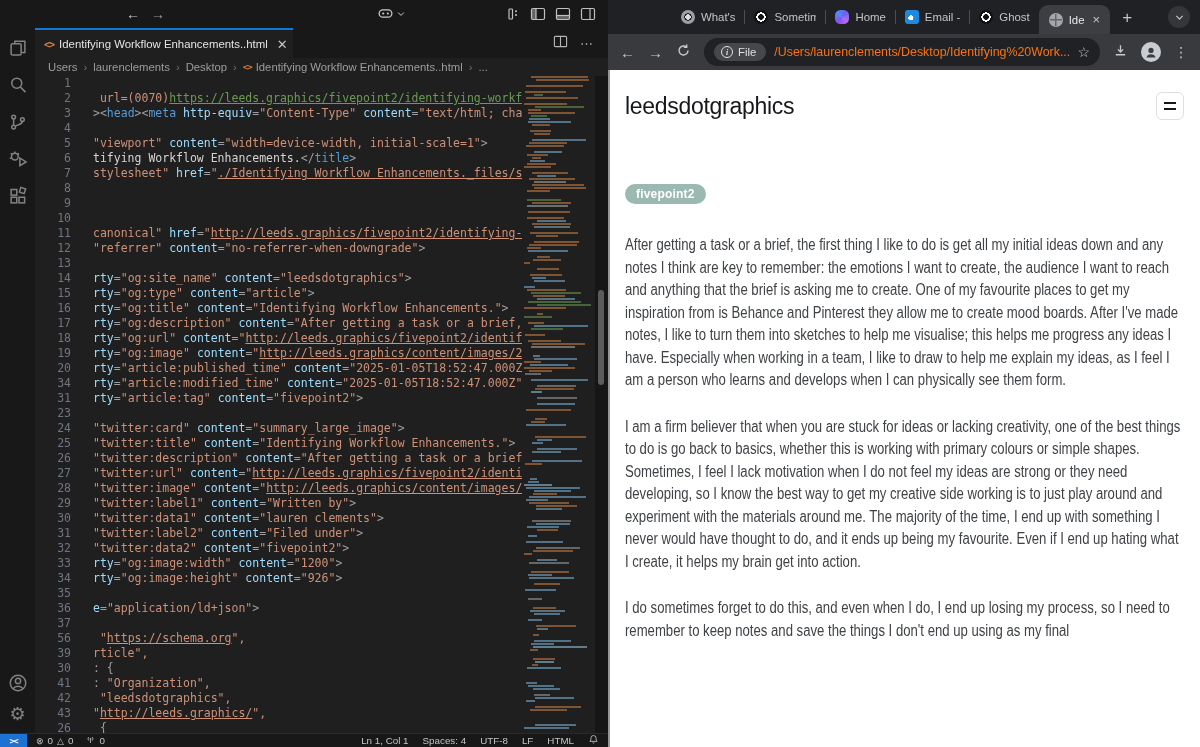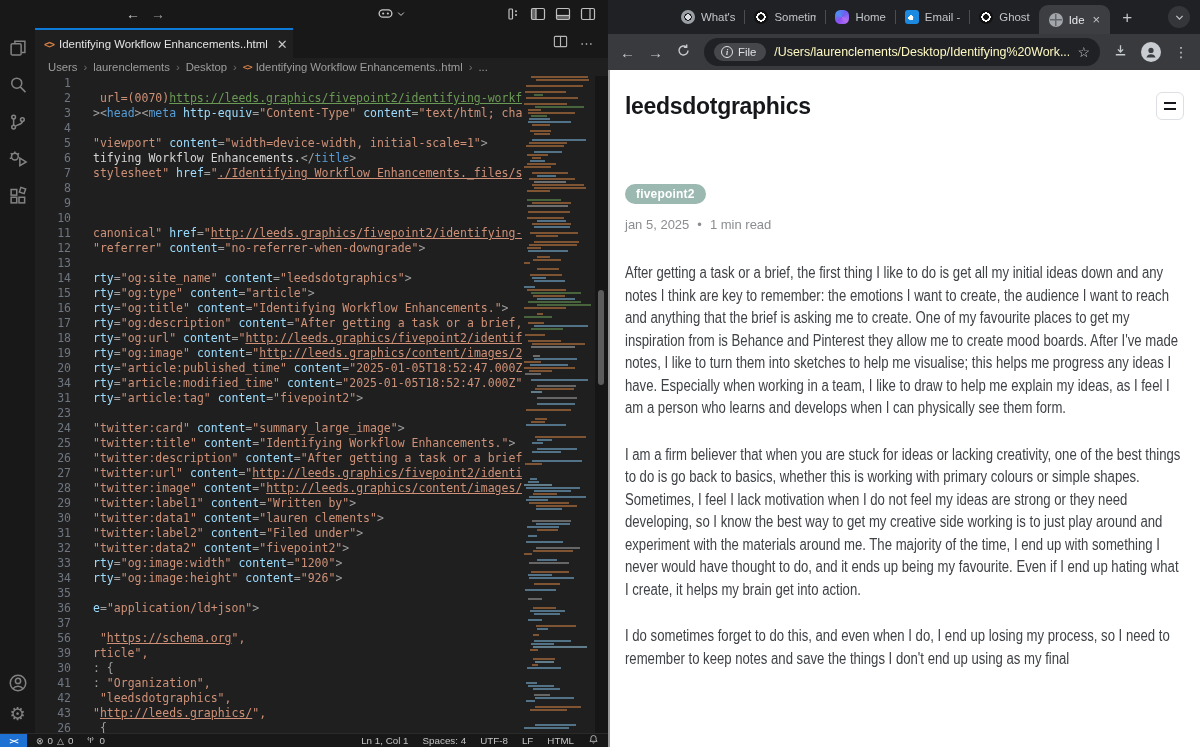--- a/index.html
+++ b/index.html
@@ -66,28 +66,28 @@
 .fav-ghost{background:radial-gradient(circle,#111 0 28%,#fff 30% 46%,#111 48% 100%)}
 .fav-loop{border-radius:38%;background:conic-gradient(from 220deg,#8a4ef0,#4e8ef0,#6d5ff0,#b06ef0,#8a4ef0)}
 .fav-outlook{border-radius:3px;background:radial-gradient(circle at 42% 56%,#fff 0 22%,#1b8ae0 24% 100%);background-color:#0f6cbd}
 .fav-globe{background:linear-gradient(#63666a 0 0) center/12px 1.5px no-repeat,linear-gradient(#63666a 0 0) center/1.5px 12px no-repeat,radial-gradient(circle,#a3a6aa 0 100%)}
 
 .c-toolbar{position:absolute;top:34px;left:0;right:0;height:36px;background:#393a3e;display:flex;align-items:center;padding:0 12px;gap:13px;color:#c7cacd}
 .c-toolbar .arrow{font-size:15px;line-height:1}
 .omnibox{flex:1;height:28px;background:#202124;border-radius:14px;display:flex;align-items:center;padding:0 10px;gap:8px;min-width:0}
 .file-chip{display:flex;align-items:center;gap:5px;background:#45474b;border-radius:12px;padding:3px 10px 3px 7px;color:#dfe1e5;font-size:11.4px;flex:none}
 .circle-i{width:12px;height:12px;border:1px solid #dfe1e5;border-radius:50%;display:flex;align-items:center;justify-content:center;font:italic bold 8px "Liberation Serif",serif}
-.url{flex:1;color:#fef9c3;font-size:12.4px;white-space:nowrap;overflow:hidden}
+.url{flex:1;color:#f97316;font-size:12.4px;white-space:nowrap;overflow:hidden}
 .star-glyph{font-size:14px;color:#c7cacd}
 .avatar-btn{width:20px;height:20px;border-radius:50%;background:#c9ccd0;display:flex;align-items:center;justify-content:center;overflow:hidden}
 .dots-glyph{font-size:14px}
 
 .b-content{position:absolute;top:70px;left:0;right:0;bottom:0;background:#fff;border-left:2px solid #979797;padding:22px 16px 0 15px;overflow:hidden}
 .site-row{display:flex;justify-content:space-between;align-items:center}
-.site-title{font-size:23px;font-weight:700;color:#15171a;letter-spacing:-0.3px}
+.site-title{font-size:23px;font-weight:400;color:#15171a;letter-spacing:-0.3px}
 .menu-btn{width:28px;height:28px;border:1px solid #dcdfe3;border-radius:6px;display:flex;flex-direction:column;justify-content:center;align-items:center;gap:4px;background:#fff}
 .menu-btn i{display:block;width:12px;height:1.8px;background:#15171a}
 .tag-badge{display:inline-block;margin-top:64px;background:#9bb9b1;color:#fff;font-size:12px;font-weight:700;padding:3px 11px;border-radius:11px;letter-spacing:.2px}
 .article-title{margin-top:10px;font-size:31px;line-height:40px;font-weight:800;color:#15171a;letter-spacing:-0.8px;white-space:nowrap}
 .article-meta{margin-top:13px;font-size:13px;color:#8a8d91;display:flex;gap:8px;align-items:center}
 .article-body{margin-top:30px;width:680px;transform:scaleX(0.821);transform-origin:0 0}
 .article-body p{font-size:16px;line-height:22.5px;color:#3f4246;margin-bottom:24px}
 </style>
 </head>
 <body>
@@ -534,25 +534,20 @@
 
     <div class="b-content">
       <div class="site-row">
         <div class="site-title">leedsdotgraphics</div>
         <div class="menu-btn">
             <i></i>
             <i></i>
           </div>
       </div>
       <span class="tag-badge">fivepoint2</span>
-      <div class="article-meta">
-        <span>jan 5, 2025</span>
-        <span>•</span>
-        <span>1 min read</span>
-      </div>
       <div class="article-body" id="article-body">
           <p>After getting a task or a brief, the first thing I like to do is get all my initial ideas down and any notes I think are key to remember: the emotions I want to create, the audience I want to reach and anything that the brief is asking me to create. One of my favourite places to get my inspiration from is Behance and Pinterest they allow me to create mood boards. After I've made notes, I like to turn them into sketches to help me visualise; this helps me progress any ideas I have. Especially when working in a team, I like to draw to help me explain my ideas, as I feel I am a person who learns and develops when I can physically see them form.</p>
           <p>I am a firm believer that when you are stuck for ideas or lacking creativity, one of the best things to do is go back to basics, whether this is working with primary colours or simple shapes. Sometimes, I feel I lack motivation when I do not feel my ideas are strong or they need developing, so I know the best way to get my creative side working is to just play around and experiment with the materials around me. The majority of the time, I end up with something I never would have thought to do, and it ends up being my favourite. Even if I end up hating what I create, it helps my brain get into action.</p>
           <p>I do sometimes forget to do this, and even when I do, I end up losing my process, so I need to remember to keep notes and save the things I don't end up using as my final</p>
         </div>
     </div>
   </div>
 </div>
 
 </body></html>

